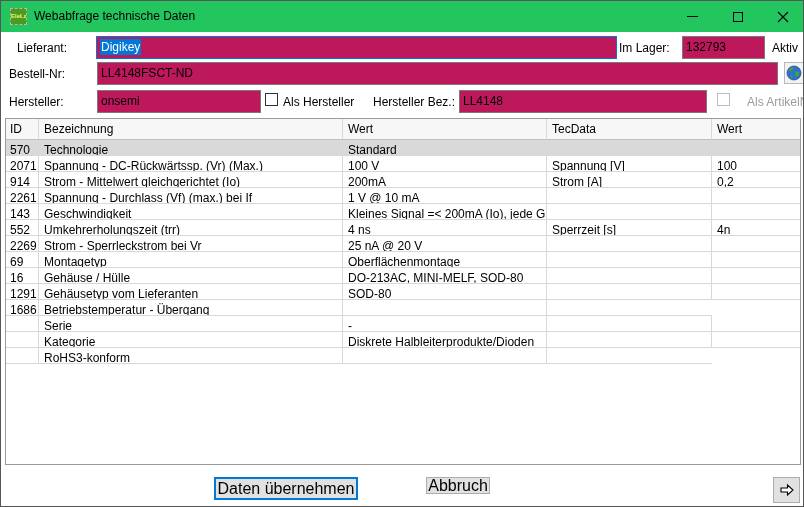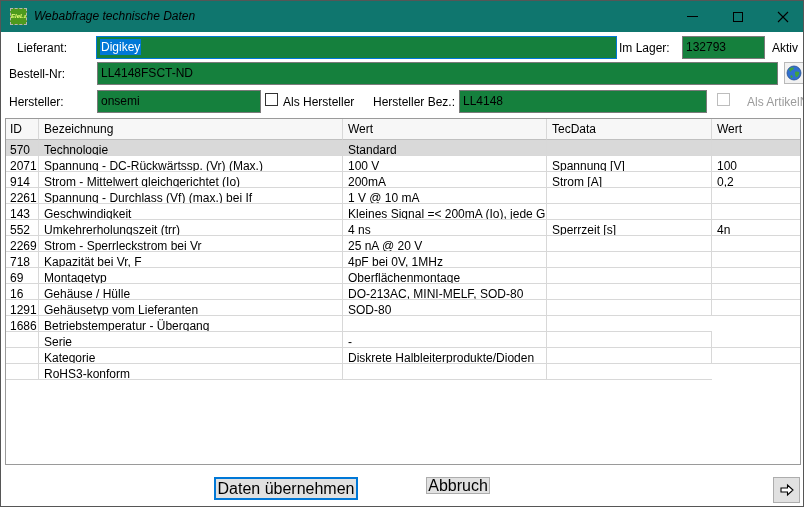--- a/index.html
+++ b/index.html
@@ -3,36 +3,36 @@
 <meta charset="utf-8">
 <style>
   html,body{margin:0;padding:0;background:#9a9a9a;}
   *{box-sizing:border-box;}
   .window{
     position:relative;width:804px;height:507px;background:#ffffff;
     border:1px solid #565656;overflow:hidden;
     font-family:"Liberation Sans",sans-serif;font-size:12px;color:#000;
   }
   
-  .titlebar{position:absolute;left:0;top:0;width:100%;height:31px;background:#0f766e;font-style:italic;}
+  .titlebar{position:absolute;left:0;top:0;width:100%;height:31px;background:#22c55e;}
   .app-icon{
     position:absolute;left:9px;top:7px;width:17px;height:17px;
     background:#4e9a1e;border:1px dashed #b5b5b5;
     color:#eaff7a;font-size:6px;font-weight:bold;line-height:15px;text-align:center;
     letter-spacing:0;overflow:hidden;
   }
   .title-text{position:absolute;left:33px;top:8px;font-size:12px;white-space:nowrap;}
   .winbtn{position:absolute;top:0;width:45px;height:31px;display:flex;align-items:center;justify-content:center;}
   .winbtn.min{left:669px;} .winbtn.max{left:714px;} .winbtn.close{left:759px;}
   .glyph-min{width:11px;height:1px;background:#000;}
   .glyph-max{width:10px;height:10px;border:1px solid #000;background:transparent;}
   
   .lbl{position:absolute;white-space:nowrap;}
   .field{
-    position:absolute;background:#15803d;border:1px solid #7a7a7a;
+    position:absolute;background:#be185d;border:1px solid #7a7a7a;
     font-family:"Liberation Sans",sans-serif;font-size:12px;color:#000;
     padding:0 3px;line-height:21px;white-space:nowrap;overflow:hidden;
   }
   .field.focused{border:1px solid #0078d7;}
   .sel-text{background:#0078d7;color:#fff;padding:1px 1px;}
   .checkbox{position:absolute;width:13px;height:13px;background:#fff;border:1px solid #333;}
   .checkbox.disabled{border:1px solid #bdbdbd;}
   .lbl.disabled{color:#9b9b9b;margin-left:12px;}
   .globe-btn{
     position:absolute;left:783px;top:61px;width:20px;height:22px;
@@ -163,27 +163,20 @@
           <div class="tcell">4n</div>
         </div>
         <div class="trow">
           <div class="tcell">2269</div>
           <div class="tcell">Strom - Sperrleckstrom bei Vr</div>
           <div class="tcell">25 nA @ 20 V</div>
           <div class="tcell"></div>
           <div class="tcell"></div>
         </div>
         <div class="trow">
-          <div class="tcell">718</div>
-          <div class="tcell">Kapazität bei Vr, F</div>
-          <div class="tcell">4pF bei 0V, 1MHz</div>
-          <div class="tcell"></div>
-          <div class="tcell"></div>
-        </div>
-        <div class="trow">
           <div class="tcell">69</div>
           <div class="tcell">Montagetyp</div>
           <div class="tcell">Oberflächenmontage</div>
           <div class="tcell"></div>
           <div class="tcell"></div>
         </div>
         <div class="trow">
           <div class="tcell">16</div>
           <div class="tcell">Gehäuse / Hülle</div>
           <div class="tcell">DO-213AC, MINI-MELF, SOD-80</div>

